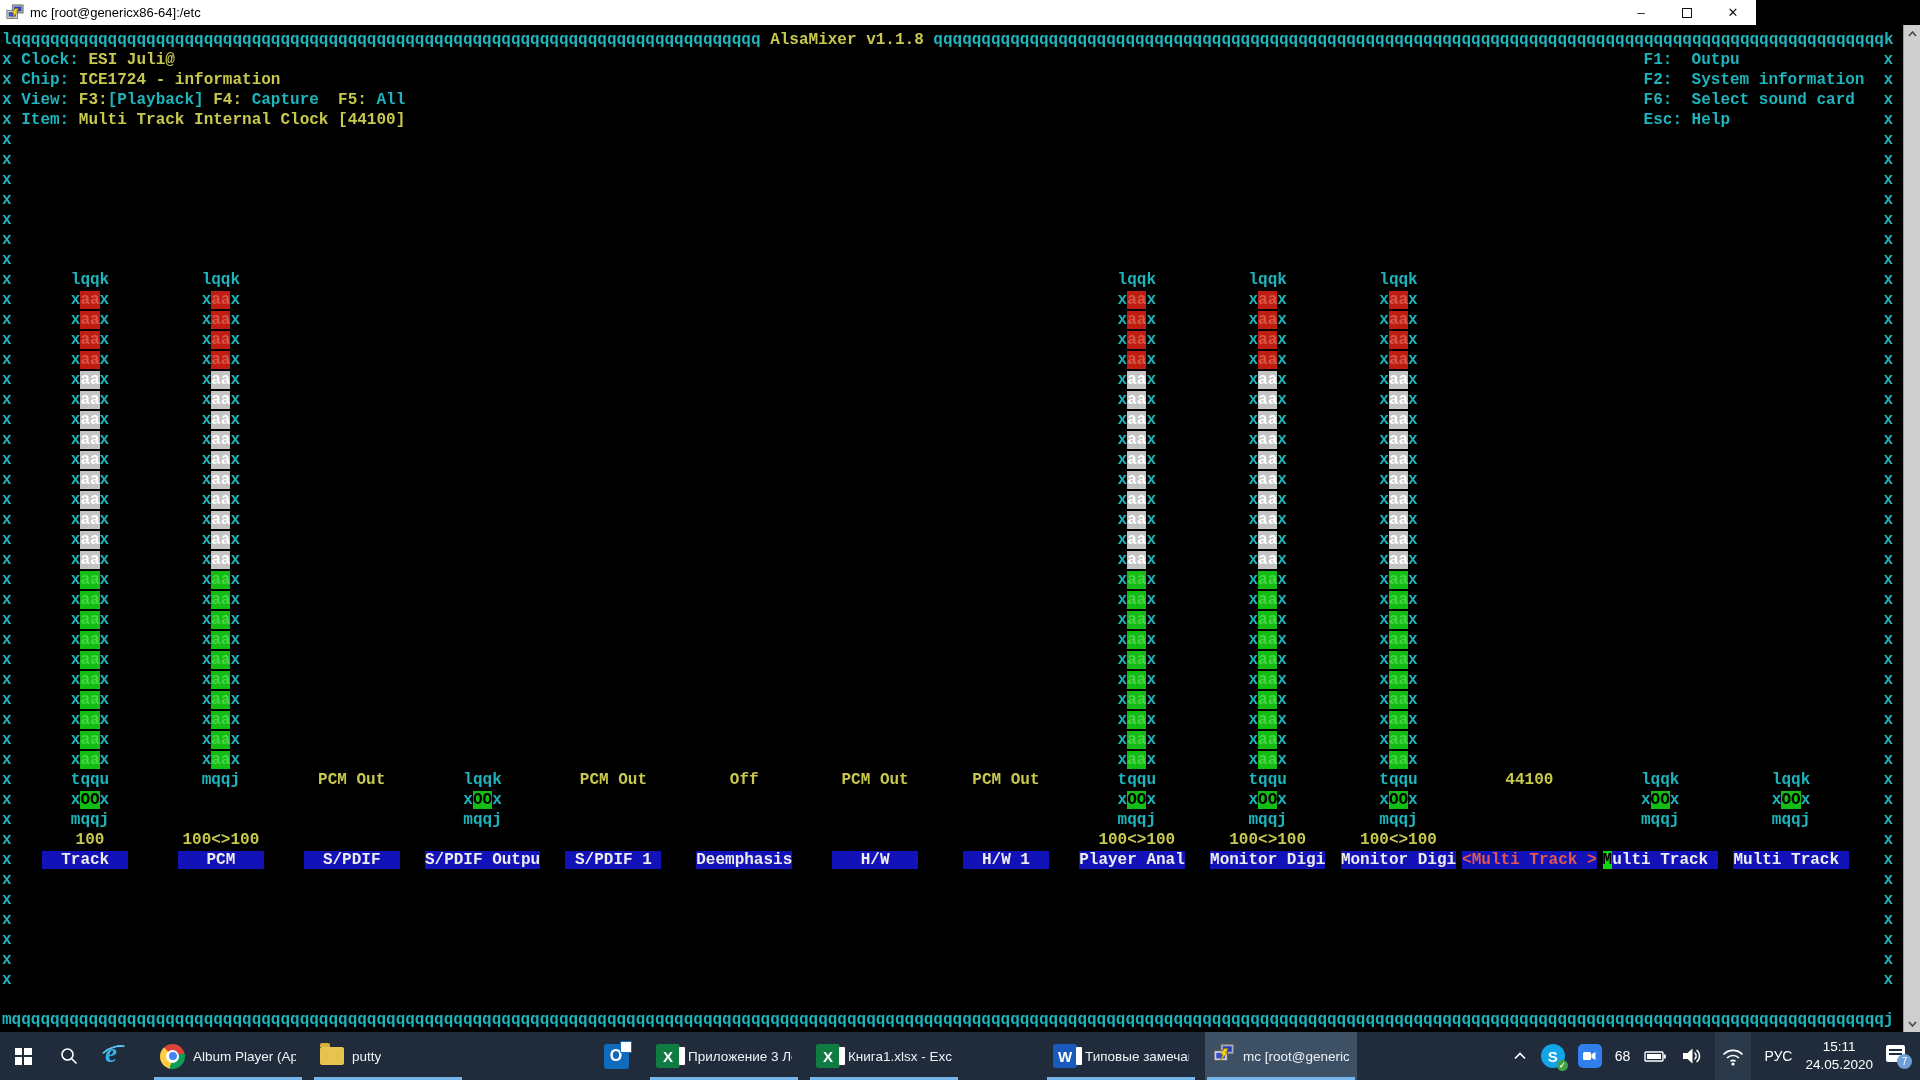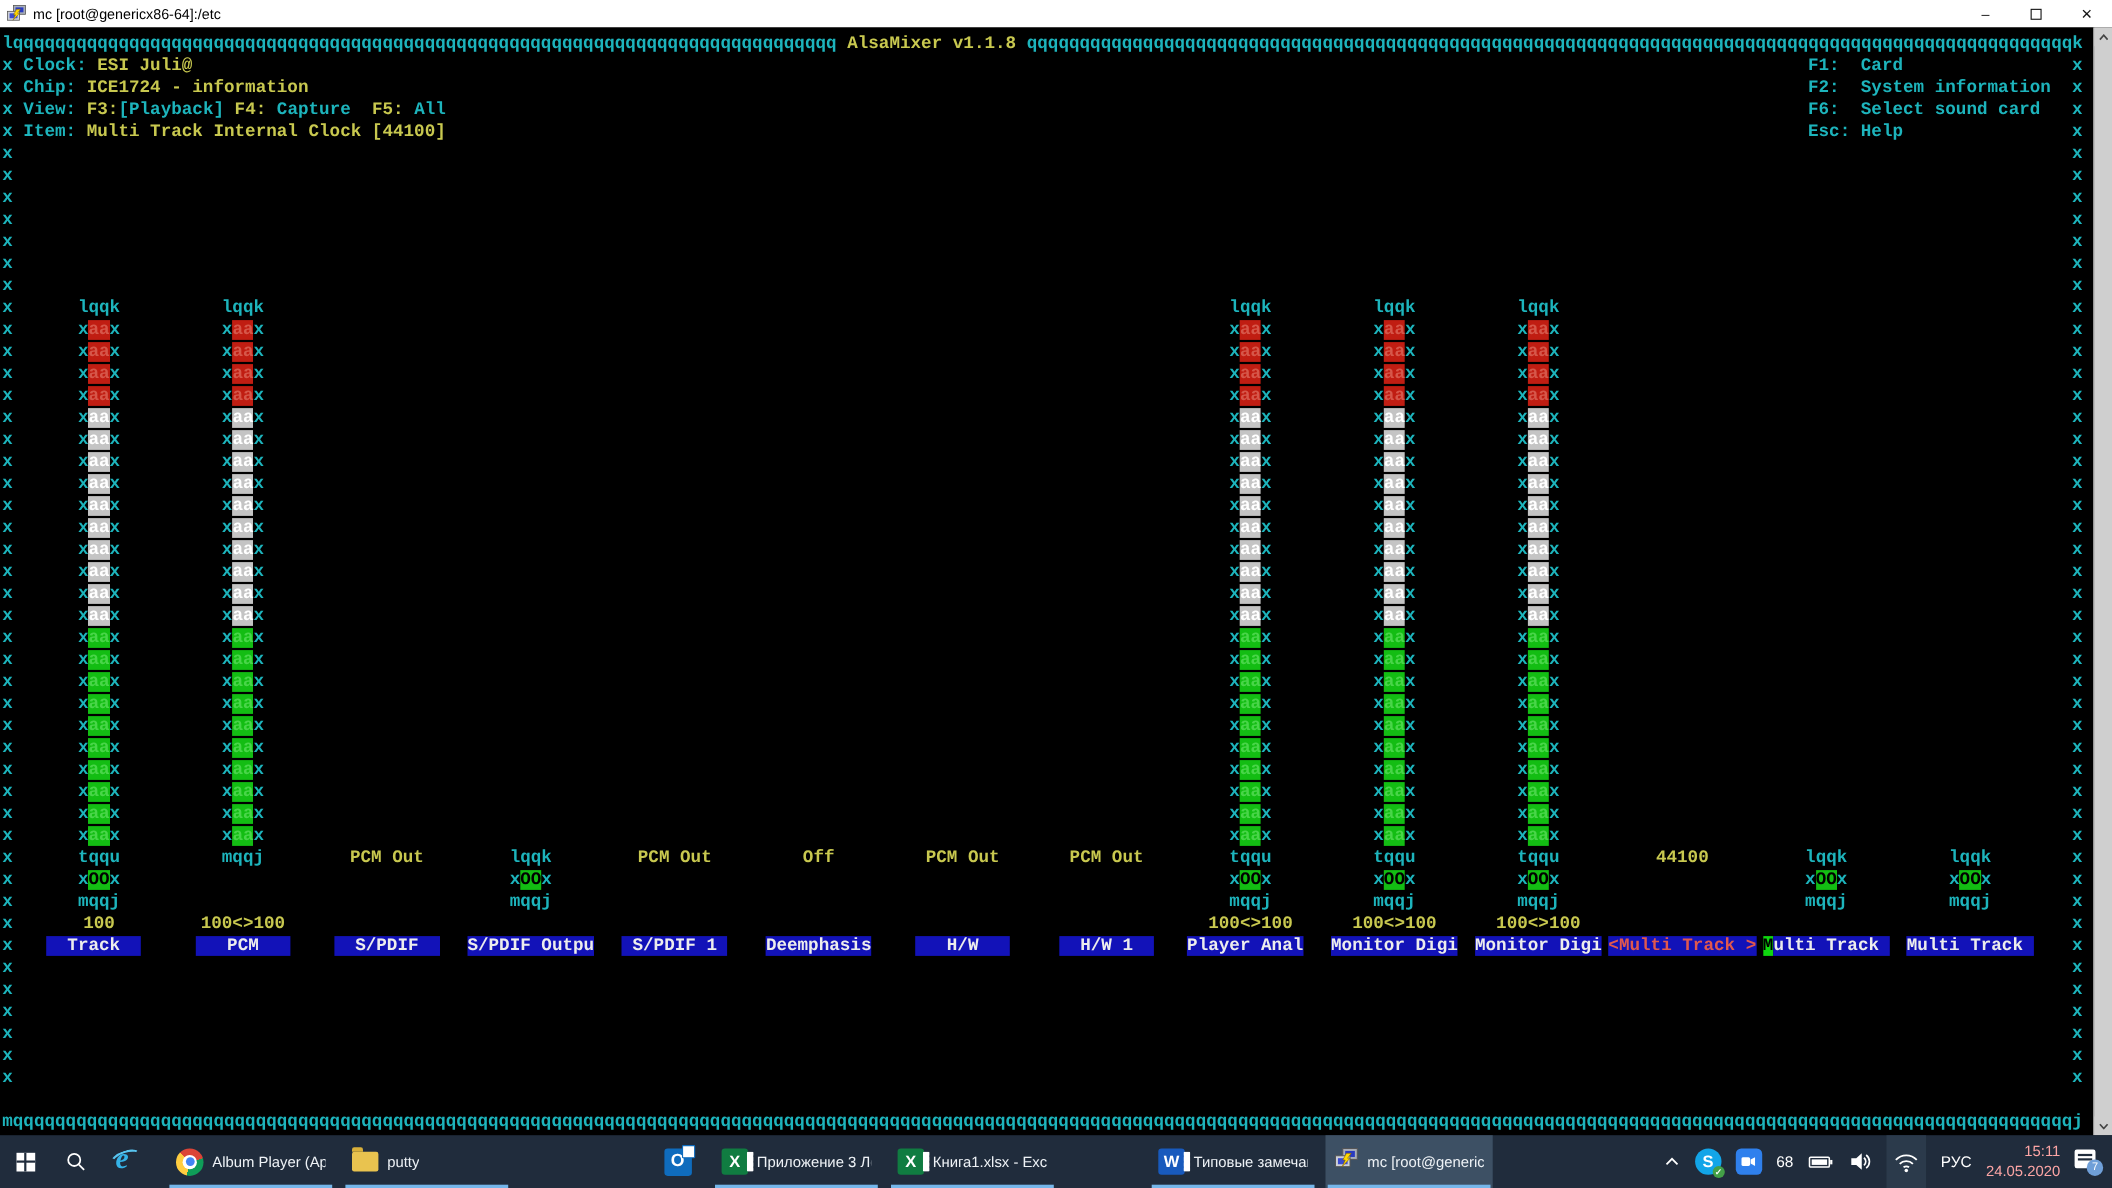--- a/index.html
+++ b/index.html
@@ -1,20 +1,20 @@
 <!DOCTYPE html>
 <html style="--cyan: #1db4bc; --yellow: #c8c84f; --label_bg: #1212b8; --label_fg: #ededed; --selected_fg: #e0584e; --bar_red: #c01d12; --bar_white: #c4c4c4; --bar_green: #13bd13; --cursor_bg: #0fd60f; --taskbar_bg: #202c3c; --task_active_bg: #3d5064; --task_underline: #75b6ea; --titlebar_bg: #ffffff;"><head>
 <meta charset="utf-8">
 <style>
   * { margin:0; padding:0; box-sizing:border-box; }
   html,body { width:1920px; height:1080px; overflow:hidden; background:#000; }
   body { font-family:"Liberation Sans", sans-serif; position:relative; }
 
   
-  #titlebar { position:absolute; top:0; left:0; width:1920px; height:25px;
+  #titlebar { position:absolute; top:0; left:0; width:1756px; height:25px;
     background:var(--titlebar_bg); display:flex; align-items:center; }
   #titlebar .t-icon { margin-left:6px; width:18px; height:18px; }
   #titlebar .t-text { margin-left:6px; font-size:13px; color:#000; }
   #win-btns { margin-left:auto; display:flex; height:25px; }
   .win-btn { width:46px; height:25px; display:flex; align-items:center; justify-content:center;
     color:#111; font-size:13px; cursor:default; }
   .win-btn .maxbox { width:10px; height:10px; border:1px solid #111; display:block; }
 
   
   #term { position:absolute; top:25px; left:0; width:1920px; height:1007px; background:#000; }
@@ -82,21 +82,21 @@
   
   #tray { margin-left:auto; display:flex; align-items:center; gap:13px; padding-right:10px; color:#fff; }
   .tray-txt { font-size:14px; color:#fff; }
   .ic-skype { width:24px; height:24px; border-radius:50%; background:#12a5e8; color:#fff;
     font-weight:bold; font-size:15px; display:flex; align-items:center; justify-content:center; position:relative; }
   .ic-skype::after { content:"✓"; position:absolute; right:-3px; bottom:-3px; width:11px; height:11px;
     background:#43a047; border-radius:50%; font-size:8px; line-height:11px; text-align:center; color:#fff; }
   .ic-cam { width:24px; height:24px; border-radius:5px; background:#2f80ed;
     display:flex; align-items:center; justify-content:center; }
   .wifi-tile { background:#2b3a4b; height:48px; display:flex; align-items:center; padding:0 6px; }
-  .clock { text-align:right; font-size:13.5px; line-height:1.35; color:#fca5a5; }
+  .clock { text-align:center; font-size:13.5px; line-height:1.35; color:#ffffff; }
   .ic-notif { position:relative; width:24px; height:22px; }
   .ic-notif .bubble { position:absolute; left:0; top:0; width:19px; height:17px; background:#fff;
     border-radius:2px; }
   .ic-notif .bubble::before { content:""; position:absolute; left:3px; top:4px; width:13px; height:2px;
     background:var(--taskbar_bg); box-shadow:0 4px 0 var(--taskbar_bg); }
   .ic-notif .badge { position:absolute; right:-2px; bottom:-2px; width:15px; height:15px; border-radius:50%;
     background:#6f9fd8; color:#fff; font-size:10px; display:flex; align-items:center; justify-content:center; }
   .winlogo { width:17px; height:17px; background:#fff; position:relative; }
   .winlogo::before { content:""; position:absolute; left:7.5px; top:0; width:2px; height:17px; background:var(--taskbar_bg); }
   .winlogo::after  { content:""; position:absolute; top:7.5px; left:0; height:2px; width:17px; background:var(--taskbar_bg); }
@@ -215,21 +215,21 @@
       <div class="term-row" style="left: 1883.6px; top: 845px;"><span class="tc-c">x</span></div>
       <div class="term-row" style="left: 1883.6px; top: 865px;"><span class="tc-c">x</span></div>
       <div class="term-row" style="left: 1883.6px; top: 885px;"><span class="tc-c">x</span></div>
       <div class="term-row" style="left: 1883.6px; top: 905px;"><span class="tc-c">x</span></div>
       <div class="term-row" style="left: 1883.6px; top: 925px;"><span class="tc-c">x</span></div>
       <div class="term-row" style="left: 1883.6px; top: 945px;"><span class="tc-c">x</span></div>
       <div class="term-row" style="left: 2px; top: 25px;"><span class="tc-c">x Clock: </span><span class="tc-y">ESI Juli@</span></div>
       <div class="term-row" style="left: 2px; top: 45px;"><span class="tc-c">x Chip: </span><span class="tc-y">ICE1724 - information</span></div>
       <div class="term-row" style="left: 2px; top: 65px;"><span class="tc-c">x View: </span><span class="tc-y">F3:</span><span class="tc-c">[Playback]</span><span class="tc-c"> </span><span class="tc-y">F4:</span><span class="tc-c"> Capture  </span><span class="tc-y">F5:</span><span class="tc-c"> All</span></div>
       <div class="term-row" style="left: 2px; top: 85px; text-decoration: underline;"><span class="tc-c">x Item: </span><span class="tc-y">Multi Track Internal Clock [44100]</span></div>
-      <div class="term-row" style="left: 1643.6px; top: 25px;"><span class="tc-c">F1:  Card</span></div>
+      <div class="term-row" style="left: 1643.6px; top: 25px;"><span class="tc-c">F1:  Outpu</span></div>
       <div class="term-row" style="left: 1643.6px; top: 45px;"><span class="tc-c">F2:  System information</span></div>
       <div class="term-row" style="left: 1643.6px; top: 65px;"><span class="tc-c">F6:  Select sound card</span></div>
       <div class="term-row" style="left: 1643.6px; top: 85px;"><span class="tc-c">Esc: Help</span></div>
       <div class="term-row" style="left: 70.8px; top: 245px;"><span class="tc-c">lqqk</span></div>
       <div class="term-row" style="left: 70.8px; top: 265px;"><span class="tc-c">x</span><span class="seg-red">aa</span><span class="tc-c">x</span></div>
       <div class="term-row" style="left: 70.8px; top: 285px;"><span class="tc-c">x</span><span class="seg-red">aa</span><span class="tc-c">x</span></div>
       <div class="term-row" style="left: 70.8px; top: 305px;"><span class="tc-c">x</span><span class="seg-red">aa</span><span class="tc-c">x</span></div>
       <div class="term-row" style="left: 70.8px; top: 325px;"><span class="tc-c">x</span><span class="seg-red">aa</span><span class="tc-c">x</span></div>
       <div class="term-row" style="left: 70.8px; top: 345px;"><span class="tc-c">x</span><span class="seg-white">aa</span><span class="tc-c">x</span></div>
       <div class="term-row" style="left: 70.8px; top: 365px;"><span class="tc-c">x</span><span class="seg-white">aa</span><span class="tc-c">x</span></div>

